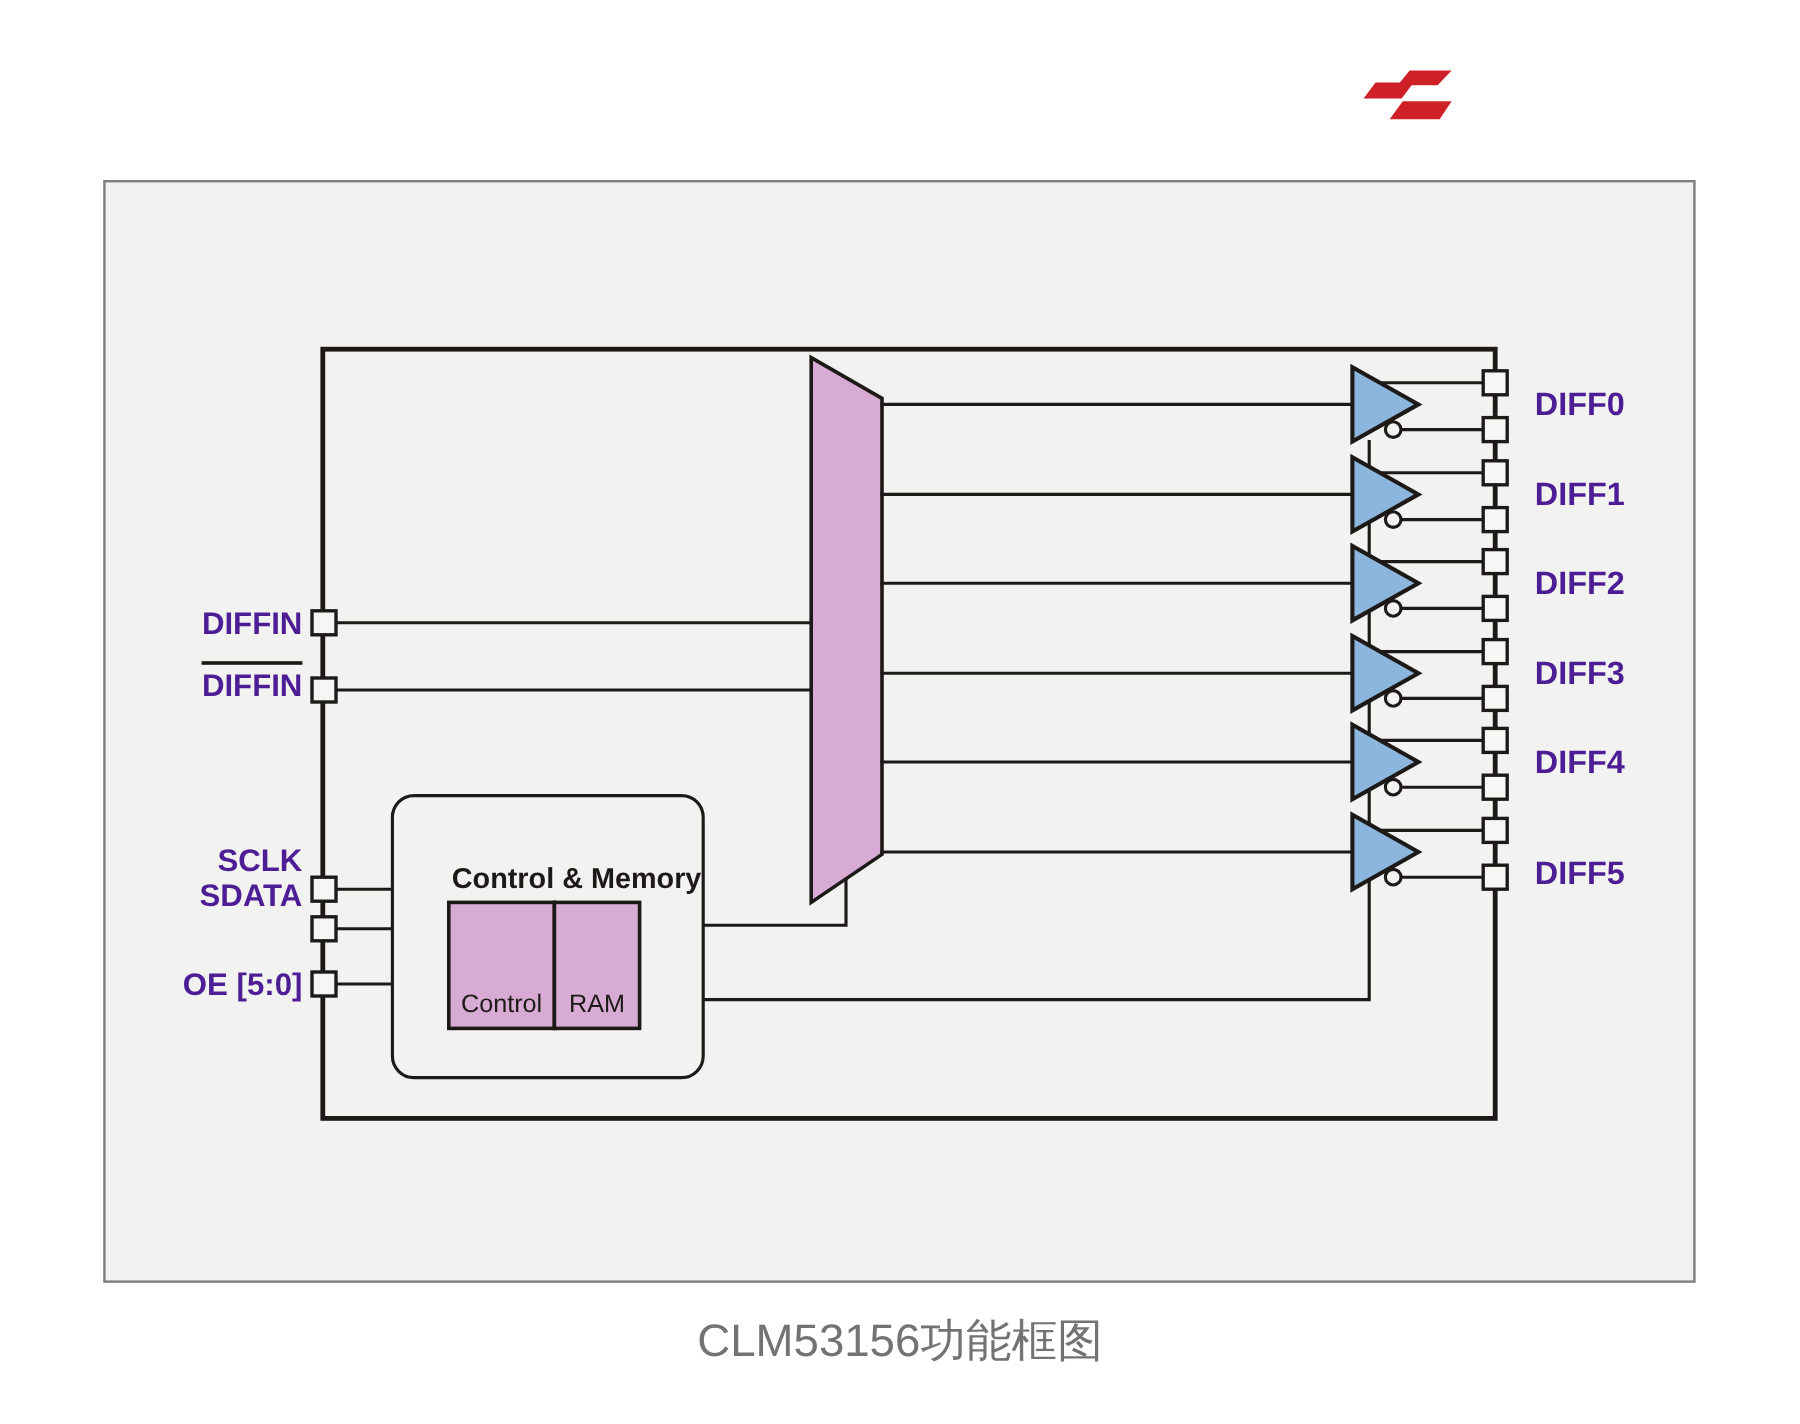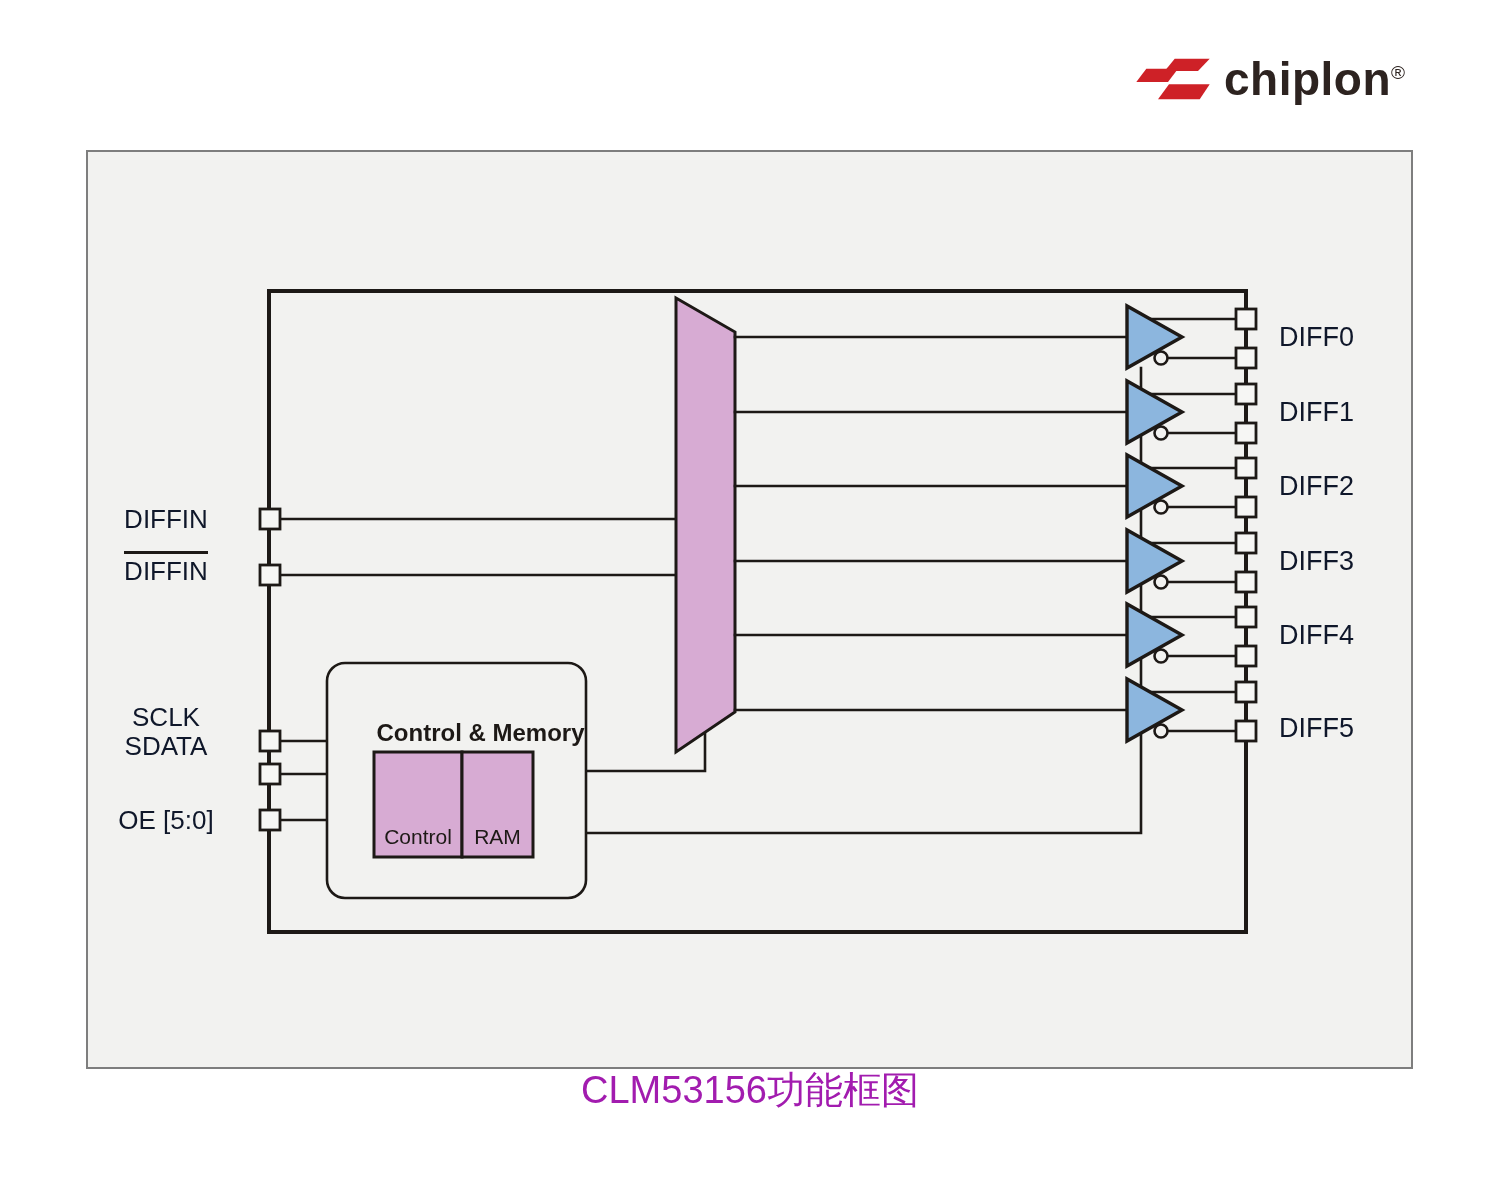--- a/index.html
+++ b/index.html
@@ -8,38 +8,37 @@
   
   .logo{left:1131px;top:52px;width:290px;height:64px;}
   .logo-icon{position:absolute;left:0;top:2px;}
   .brand{position:absolute;left:93px;top:2px;font-size:46px;font-weight:700;color:#2d2320;letter-spacing:0.5px;line-height:50px;}
   .brand sup{font-size:19px;font-weight:400;vertical-align:super;line-height:0;}
   
   .panel{left:86px;top:150px;width:1327px;height:919px;background:#f2f2f0;border:2px solid #7e7e7e;box-sizing:border-box;}
   
   .canvas{left:0;top:0;width:1500px;height:1187px;pointer-events:none;}
   
-  .lbl{position:absolute;font-size:26px;line-height:30px;color:#0f172a;white-space:nowrap;}
-  .in-lbl{left:80px;width:172px;text-align:center;}
+  .lbl{position:absolute;font-size:26px;line-height:30px;color:#4c1d95;white-space:nowrap;font-weight:bold;}
+  .in-lbl{left:80px;width:172px;text-align:right;}
   .overbar{display:inline-block;border-top:3px solid #1d1916;padding-top:4px;line-height:27px;}
   .out-lbl{left:1279px;font-size:27px;line-height:30px;}
   .cm-title{left:327px;width:259px;top:719px;text-align:center;font-size:24px;font-weight:700;line-height:28px;margin-left:24px;}
   .sub-lbl{position:absolute;top:793px;text-align:center;font-size:21px;line-height:24px;margin-top:32px;}
-  .caption{left:0;top:1068px;width:1500px;text-align:center;font-size:38px;font-weight:500;color:#a21caf;line-height:44px;}
+  .caption{left:0;top:1096px;width:1500px;text-align:center;font-size:38px;font-weight:500;color:#737373;line-height:44px;}
 </style>
 </head>
 <body>
 
 <div class="abs logo">
   <svg class="logo-icon" width="85" height="52" viewBox="1133 56 85 52">
     <polygon points="1176.7,60.7 1211.7,60.7 1200,73 1166.7,73" fill="#ce2127"></polygon>
     <polygon points="1148.3,70.7 1180,70.7 1170,84 1138.3,84" fill="#ce2127"></polygon>
     <polygon points="1171,86.3 1211.7,86.3 1201.7,101.3 1160,101.3" fill="#ce2127"></polygon>
   </svg>
-  <div class="brand"><span>chiplon</span><sup>®</sup></div>
 </div>
 
 <div class="abs panel"></div>
 
 <svg class="abs canvas" width="1500" height="1187" viewBox="0 0 1500 1187" fill="none" stroke-linecap="square">
 
   <rect x="269" y="291" width="977" height="641" stroke="#1d1916" stroke-width="4"></rect>
 
   <path d="M586 833 H1141 V368" stroke="#1d1916" stroke-width="2.6"></path>
 

